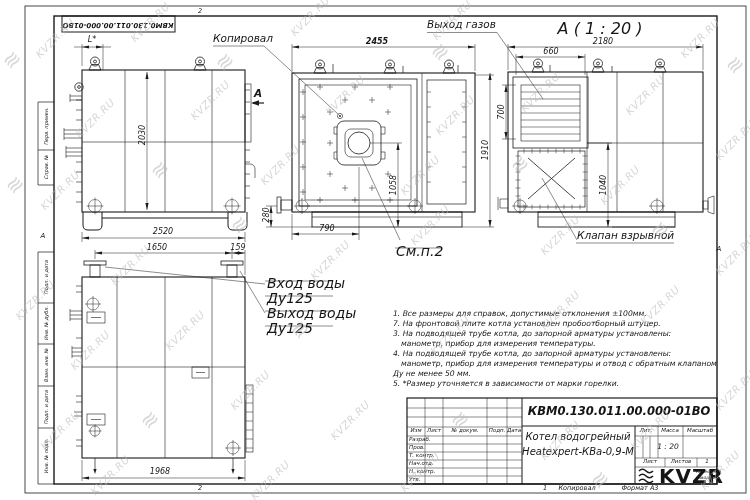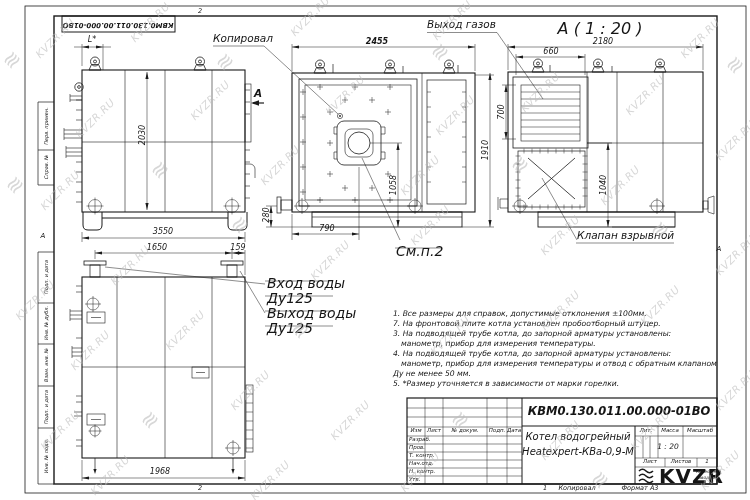--- a/index.html
+++ b/index.html
@@ -232,21 +232,21 @@
 <span class="tx mc r" style="left:46px;top:126px;">Перв. примен.</span>
 <span class="tx mc r" style="left:46px;top:167px;">Справ. №</span>
 <span class="tx mc r" style="left:46px;top:277px;">Подп. и дата</span>
 <span class="tx mc r" style="left:46px;top:323px;">Инв. № дубл.</span>
 <span class="tx mc r" style="left:46px;top:365px;">Взам. инв. №</span>
 <span class="tx mc r" style="left:46px;top:407px;">Подп. и дата</span>
 <span class="tx mc r" style="left:46px;top:456px;">Инв. № подл.</span>
 
 <span class="tx d c" style="left:92px;top:40px;">L*</span>
 <span class="tx d r" style="left:143px;top:135px;">2030</span>
-<span class="tx d c" style="left:163px;top:232px;">3550</span>
+<span class="tx d c" style="left:163px;top:232px;">2520</span>
 <span class="tx lab c" style="left:258px;top:93px;font-weight:bold;">А</span>
 
 <span class="tx lab" style="left:213px;top:33px;">Копировал</span>
 <span class="tx lab" style="left:427px;top:19px;">Выход газов</span>
 <span class="tx d c" style="left:377px;top:42px;font-weight:bold;">2455</span>
 <span class="tx d r" style="left:486px;top:150px;">1910</span>
 <span class="tx d r" style="left:394px;top:185px;">1058</span>
 <span class="tx d c" style="left:327px;top:229px;">790</span>
 <span class="tx d r" style="left:267px;top:215px;">280</span>
 <span class="tx lab2" style="left:396px;top:236px;">См.п.2</span>

